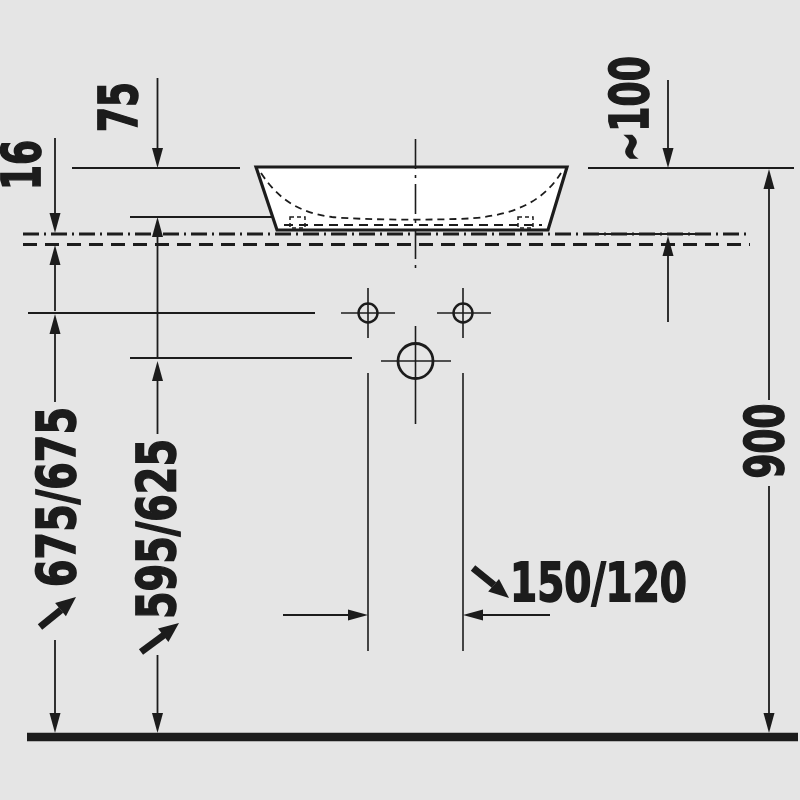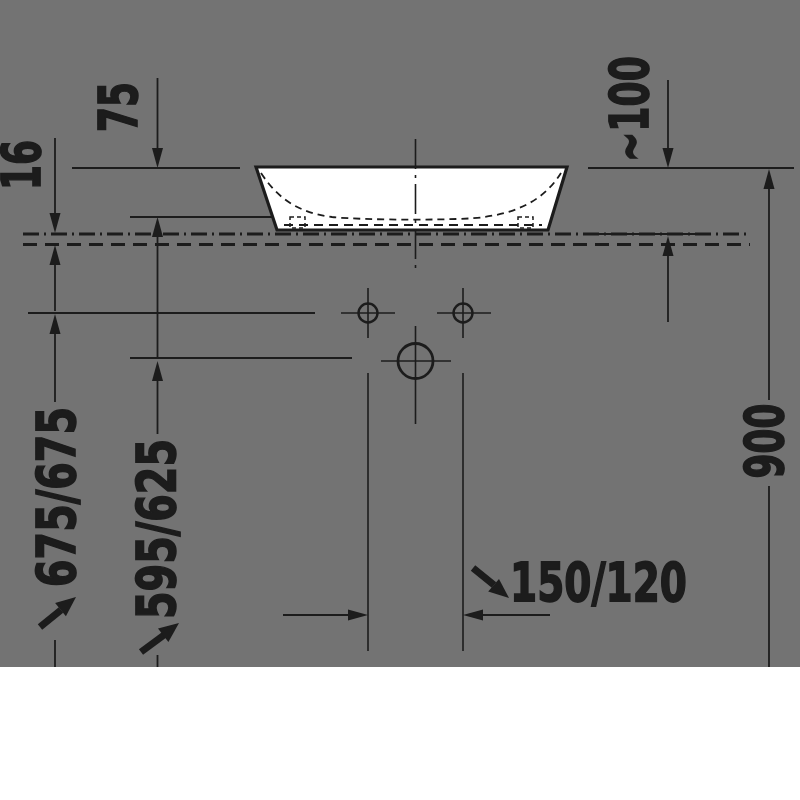--- a/index.html
+++ b/index.html
@@ -1,16 +1,16 @@
 <!DOCTYPE html>
 <html><head>
 <meta charset="utf-8">
 <style>
   html,body{margin:0;padding:0;background:#ffffff;}
-  .stage{position:relative;width:800px;height:667px;background:#737373;overflow:hidden;}
+  .stage{position:relative;width:800px;height:800px;background:#e5e5e5;overflow:hidden;}
   svg{display:block;}
   text{
     font-family:"DejaVu Sans","Liberation Sans",sans-serif;
     font-weight:700;
     font-size:54px;
     fill:#1c1c1c;
   }
 </style>
 </head>
 <body>

